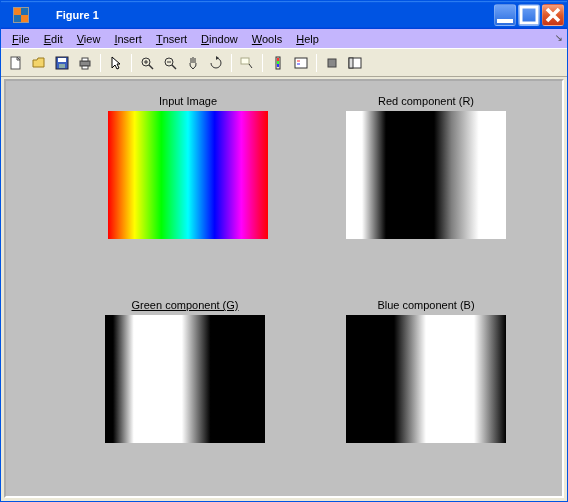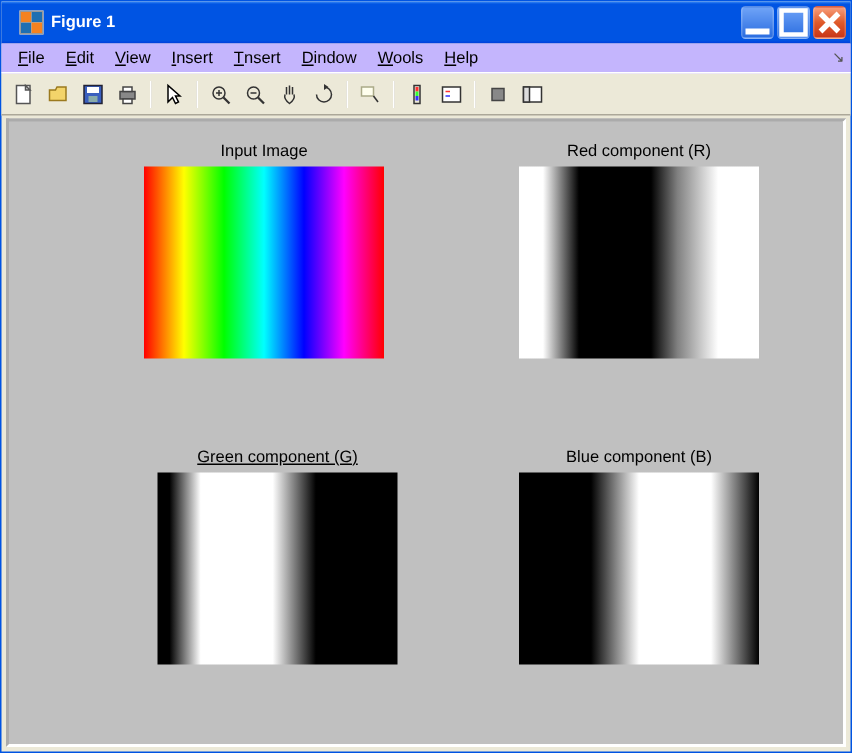--- a/index.html
+++ b/index.html
@@ -20,20 +20,21 @@
     flex-direction: column;
   }
   .titlebar {
     height: 28px;
     background: linear-gradient(to bottom, #3b8cf7 0%, #0054e3 6%, #0054e3 92%, #003dd9 100%);
     display: flex;
     align-items: center;
     padding: 0 3px 0 12px;
     color: #fff;
     font-weight: bold;
+    gap: 22px;
   }
   .titlebar .app-icon {
     width: 16px; height: 16px;
     background: #fff;
     border: 1px solid #999;
     margin-right: 5px;
     display: flex;
     flex-direction: column;
   }
   .app-icon .row { flex:1; display:flex; }
@@ -300,21 +301,21 @@
     <div class="tb-btn">
         <svg viewBox="0 0 16 16">
           <rect x="2" y="3" width="12" height="10" fill="#fff" stroke="#333"></rect>
           <rect x="2" y="3" width="4" height="10" fill="#ddd" stroke="#333"></rect>
         </svg>
       </div>
   </div>
 
   <div class="figure-area">
 
-    <div class="subplot" style="left:90px; top:14px;">
+    <div class="subplot" style="left:102px; top:14px;">
       <div class="subplot-title">Input Image</div>
       <div class="img-box input-img"></div>
     </div>
 
     <div class="subplot" style="left:340px; top:14px;justify-content:center;">
       <div class="subplot-title">Red component (R)</div>
       <div class="img-box red-comp"></div>
     </div>
 
     <div class="subplot" style="left:99px; top:218px;text-decoration:underline;">

